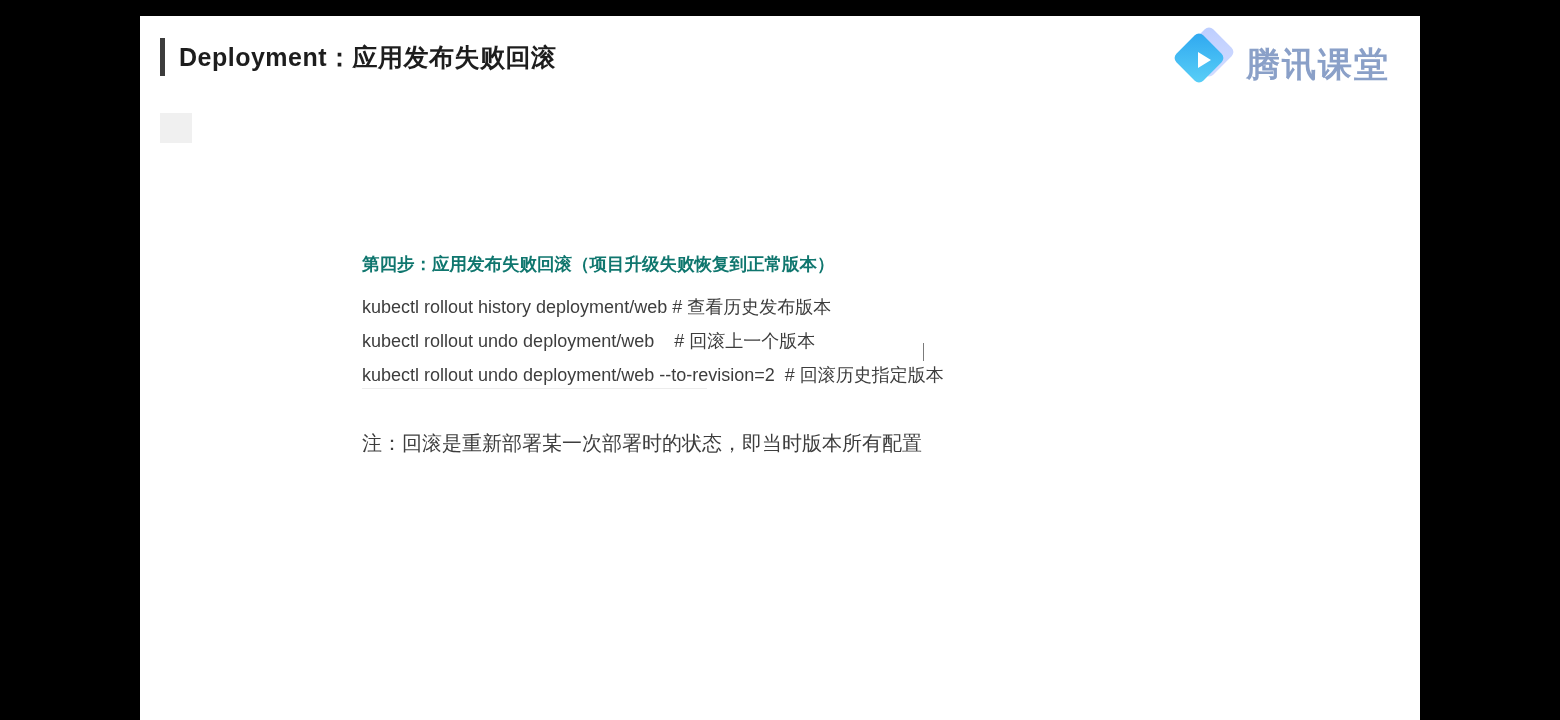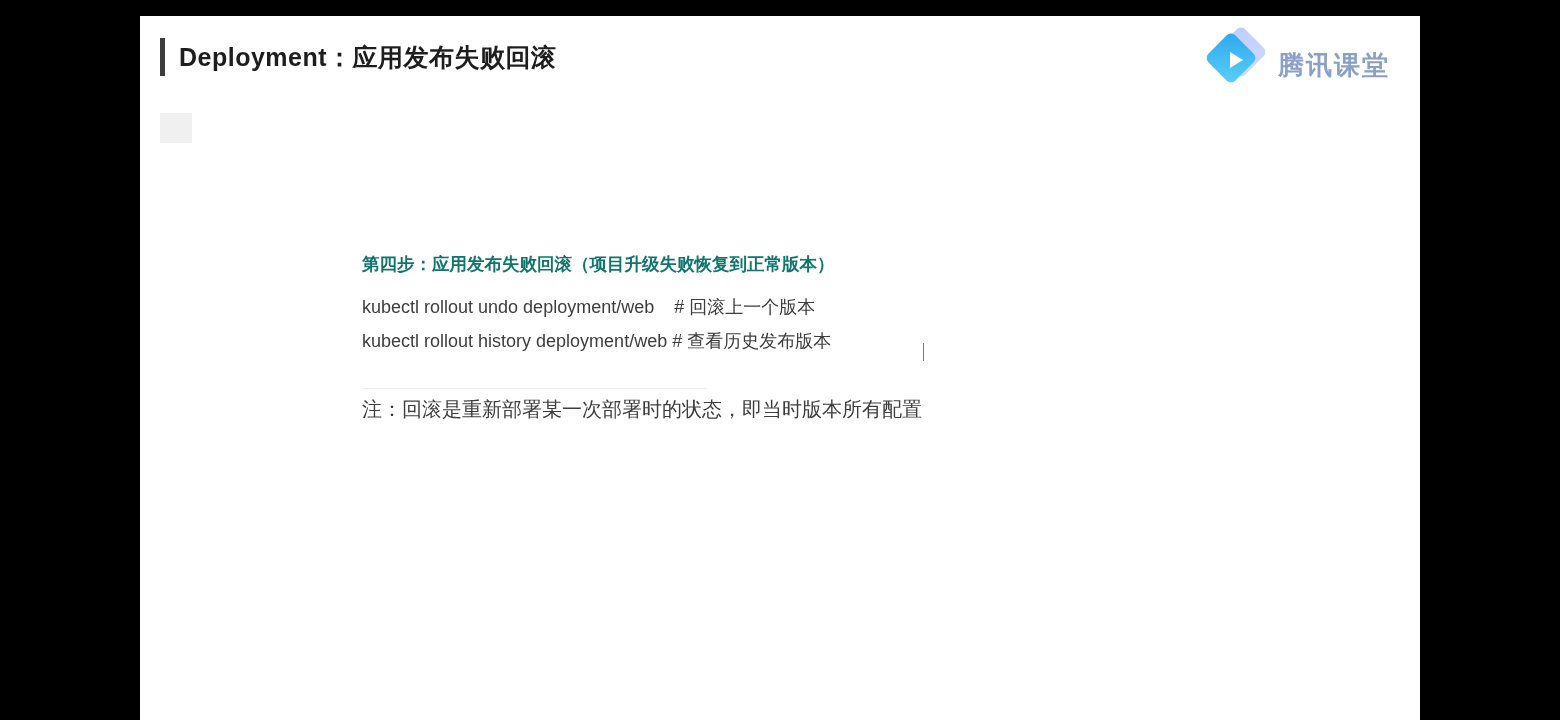--- a/index.html
+++ b/index.html
@@ -96,21 +96,21 @@
     position: absolute;
     left: 20px;
     top: 21px;
     width: 0;
     height: 0;
     border-left: 13px solid #ffffff;
     border-top: 8px solid transparent;
     border-bottom: 8px solid transparent;
   }
   #logo-text {
-    font-size: 26px;
+    font-size: 34px;
     font-weight: bold;
     color: #8aa0c8;
     letter-spacing: 2px;
     white-space: nowrap;
     margin-top: 16px;
   }
   
   #content {
     position: absolute;
     left: 222px;
@@ -172,21 +172,22 @@
       <div id="logo-mark">
         <div class="diamond d-back"></div>
         <div class="diamond d-front"></div>
         <div id="logo-play"></div>
       </div>
       <div id="logo-text">腾讯课堂</div>
     </div>
 
     <div id="content">
       <div id="heading">第四步：应用发布失败回滚（项目升级失败恢复到正常版本）</div>
+      <div class="cmd-line">kubectl rollout history deployment/web # 查看历史发布版本</div>
       <div class="cmd-line">kubectl rollout undo deployment/web    # 回滚上一个版本</div>
-      <div class="cmd-line">kubectl rollout history deployment/web # 查看历史发布版本</div>
+      <div class="cmd-line">kubectl rollout undo deployment/web --to-revision=2  # 回滚历史指定版本</div>
       <div id="note">注：回滚是重新部署某一次部署时的状态，即当时版本所有配置</div>
     </div>
 
     <div id="artifact-line"></div>
     <div id="caret"></div>
   </div>
 </div>
 
 </body></html>

